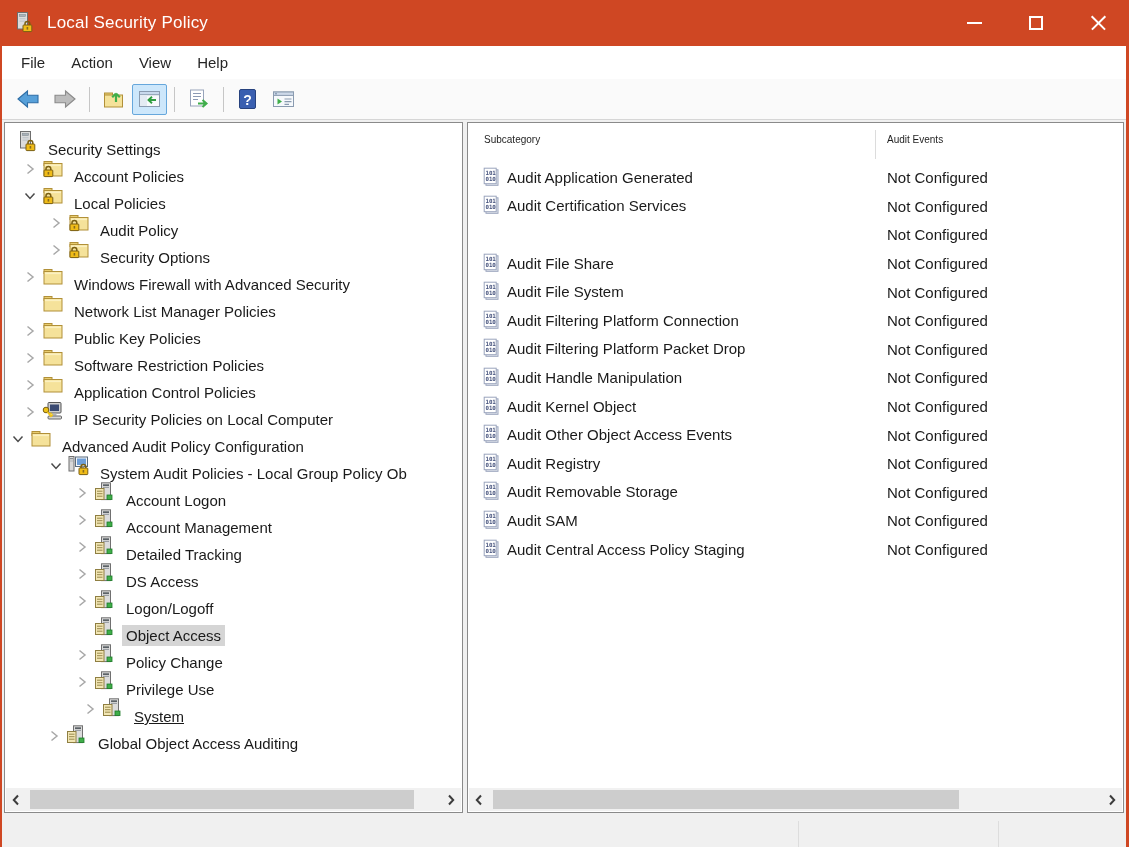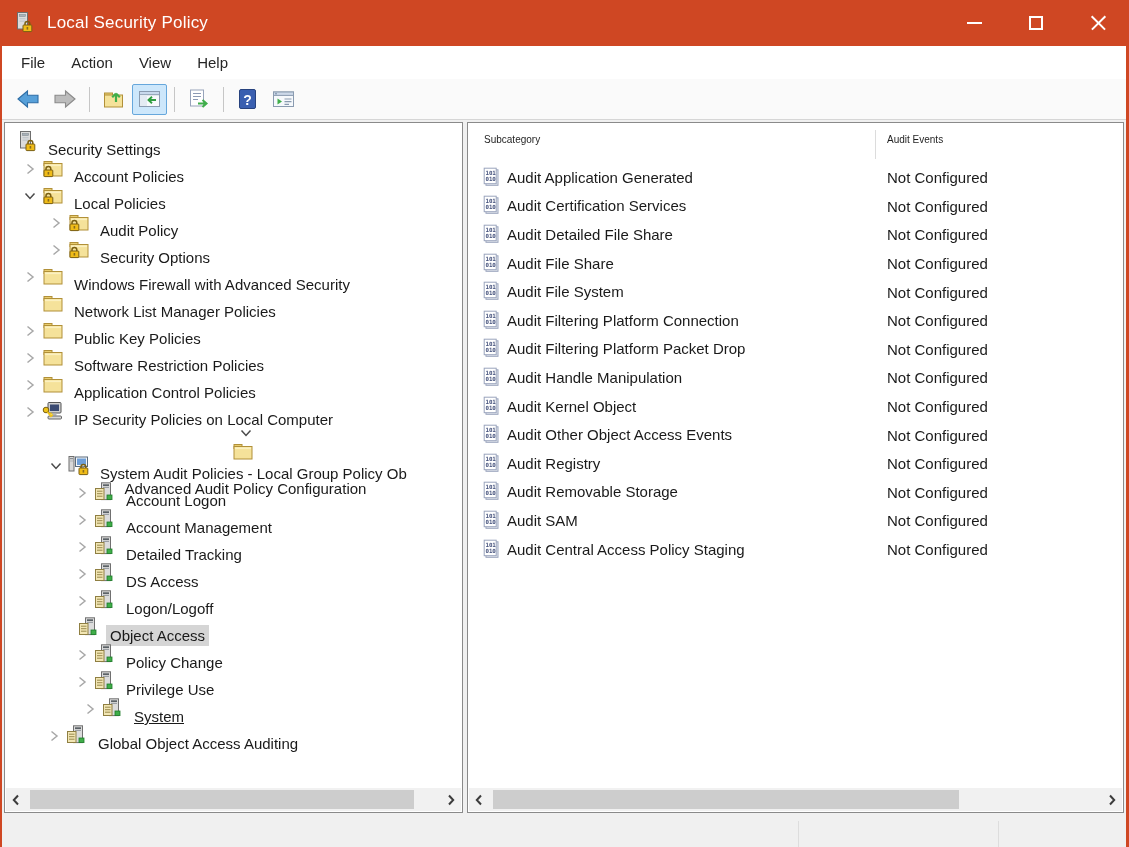--- a/index.html
+++ b/index.html
@@ -371,21 +371,21 @@
               <rect x="6" y="1.5" width="13" height="10.5" rx="1" fill="#cfcfcf" stroke="#555"></rect>
               <rect x="8" y="3.5" width="9" height="6.5" fill="#3a4a72"></rect>
               <rect x="10.5" y="12.5" width="4" height="2" fill="#b5b5b5"></rect>
               <rect x="6" y="15" width="13.5" height="3" rx="1" fill="#d6d6d6" stroke="#666"></rect>
               <circle cx="4" cy="9" r="2.8" fill="#eec31a" stroke="#7a5f12"></circle>
               <path d="M5.5 11 L9.5 16 M7.5 13.5 l2-1.6 M8.8 15.1 l2-1.6" stroke="#eec31a" stroke-width="1.8" fill="none"></path>
             </svg>
           </span>
           <span class="tree-label">IP Security Policies on Local Computer</span>
         </div>
-        <div class="tree-row" style="padding-left: 24px; flex-direction: column;">
+        <div class="tree-row" style="padding-left: 0;">
           <span class="chev">
             <svg width="16" height="16" viewBox="0 0 16 16">
               <path d="M3.5 5.5 L8 10.5 L12.5 5.5" fill="none" stroke="#4a4a4a" stroke-width="1.5"></path>
             </svg>
           </span>
           <span class="ico tree-ico">
             <svg width="22" height="20" viewBox="0 0 20 20">
               <rect x="1" y="3.5" width="8" height="4" fill="#e9cd6f" stroke="#b19038"></rect>
               <rect x="1" y="5.5" width="18" height="12.5" fill="#f5e29a" stroke="#b19038"></rect>
               <rect x="2" y="6.5" width="16" height="1.6" fill="#fbf0c0"></rect>
@@ -497,21 +497,21 @@
               <rect x="7.5" y="0.8" width="9" height="16.8" fill="#dcdcdc" stroke="#707070"></rect>
               <rect x="9" y="2.3" width="6" height="1.8" fill="#5b6166"></rect>
               <rect x="9" y="5" width="6" height="1" fill="#9a9fa4"></rect>
               <rect x="1.5" y="6.5" width="8.5" height="11" fill="#f2e6b4" stroke="#8f7f42"></rect>
               <path d="M3 9.2 h5.5 M3 11.7 h5.5 M3 14.2 h5.5" stroke="#8f7f42" stroke-width="0.9"></path>
               <rect x="13" y="13" width="5" height="4.6" fill="#3fae49" stroke="#1f7a2a" stroke-width="0.8"></rect>
             </svg>
           </span>
           <span class="tree-label">Logon/Logoff</span>
         </div>
-        <div class="tree-row selected" style="padding-left: 48px;">
+        <div class="tree-row selected" style="padding-left: 64px;">
           <span class="chev"></span>
           <span class="ico tree-ico">
             <svg width="23" height="21" viewBox="0 0 23 21">
               <rect x="7.5" y="0.8" width="9" height="16.8" fill="#dcdcdc" stroke="#707070"></rect>
               <rect x="9" y="2.3" width="6" height="1.8" fill="#5b6166"></rect>
               <rect x="9" y="5" width="6" height="1" fill="#9a9fa4"></rect>
               <rect x="1.5" y="6.5" width="8.5" height="11" fill="#f2e6b4" stroke="#8f7f42"></rect>
               <path d="M3 9.2 h5.5 M3 11.7 h5.5 M3 14.2 h5.5" stroke="#8f7f42" stroke-width="0.9"></path>
               <rect x="13" y="13" width="5" height="4.6" fill="#3fae49" stroke="#1f7a2a" stroke-width="0.8"></rect>
             </svg>
@@ -639,31 +639,20 @@
                 <rect x="2.2" y="1.2" width="12" height="15.5" fill="#ffffff" stroke="#9aa4bd"></rect>
                 <text x="3.4" y="7.6" font-size="5.8" font-family="DejaVu Sans Mono, monospace" font-weight="bold" fill="#44517c">101</text>
                 <text x="3.4" y="14.2" font-size="5.8" font-family="DejaVu Sans Mono, monospace" font-weight="bold" fill="#44517c">010</text>
               </svg>
             </span>
             <span>Audit Certification Services</span>
           </span>
           <span class="val">Not Configured</span>
         </div>
         <div class="list-row">
-          <span class="sub">
-            <span class="ico">
-              <svg width="19" height="21" viewBox="0 0 19 21">
-                <rect x="4" y="2.8" width="12" height="15.5" fill="#e8ebf1" stroke="#9aa4bd"></rect>
-                <rect x="2.2" y="1.2" width="12" height="15.5" fill="#ffffff" stroke="#9aa4bd"></rect>
-                <text x="3.4" y="7.6" font-size="5.8" font-family="DejaVu Sans Mono, monospace" font-weight="bold" fill="#44517c">101</text>
-                <text x="3.4" y="14.2" font-size="5.8" font-family="DejaVu Sans Mono, monospace" font-weight="bold" fill="#44517c">010</text>
-              </svg>
-            </span>
-            <span>Audit Detailed File Share</span>
-          </span>
           <span class="val">Not Configured</span>
         </div>
         <div class="list-row">
           <span class="sub">
             <span class="ico">
               <svg width="19" height="21" viewBox="0 0 19 21">
                 <rect x="4" y="2.8" width="12" height="15.5" fill="#e8ebf1" stroke="#9aa4bd"></rect>
                 <rect x="2.2" y="1.2" width="12" height="15.5" fill="#ffffff" stroke="#9aa4bd"></rect>
                 <text x="3.4" y="7.6" font-size="5.8" font-family="DejaVu Sans Mono, monospace" font-weight="bold" fill="#44517c">101</text>
                 <text x="3.4" y="14.2" font-size="5.8" font-family="DejaVu Sans Mono, monospace" font-weight="bold" fill="#44517c">010</text>

